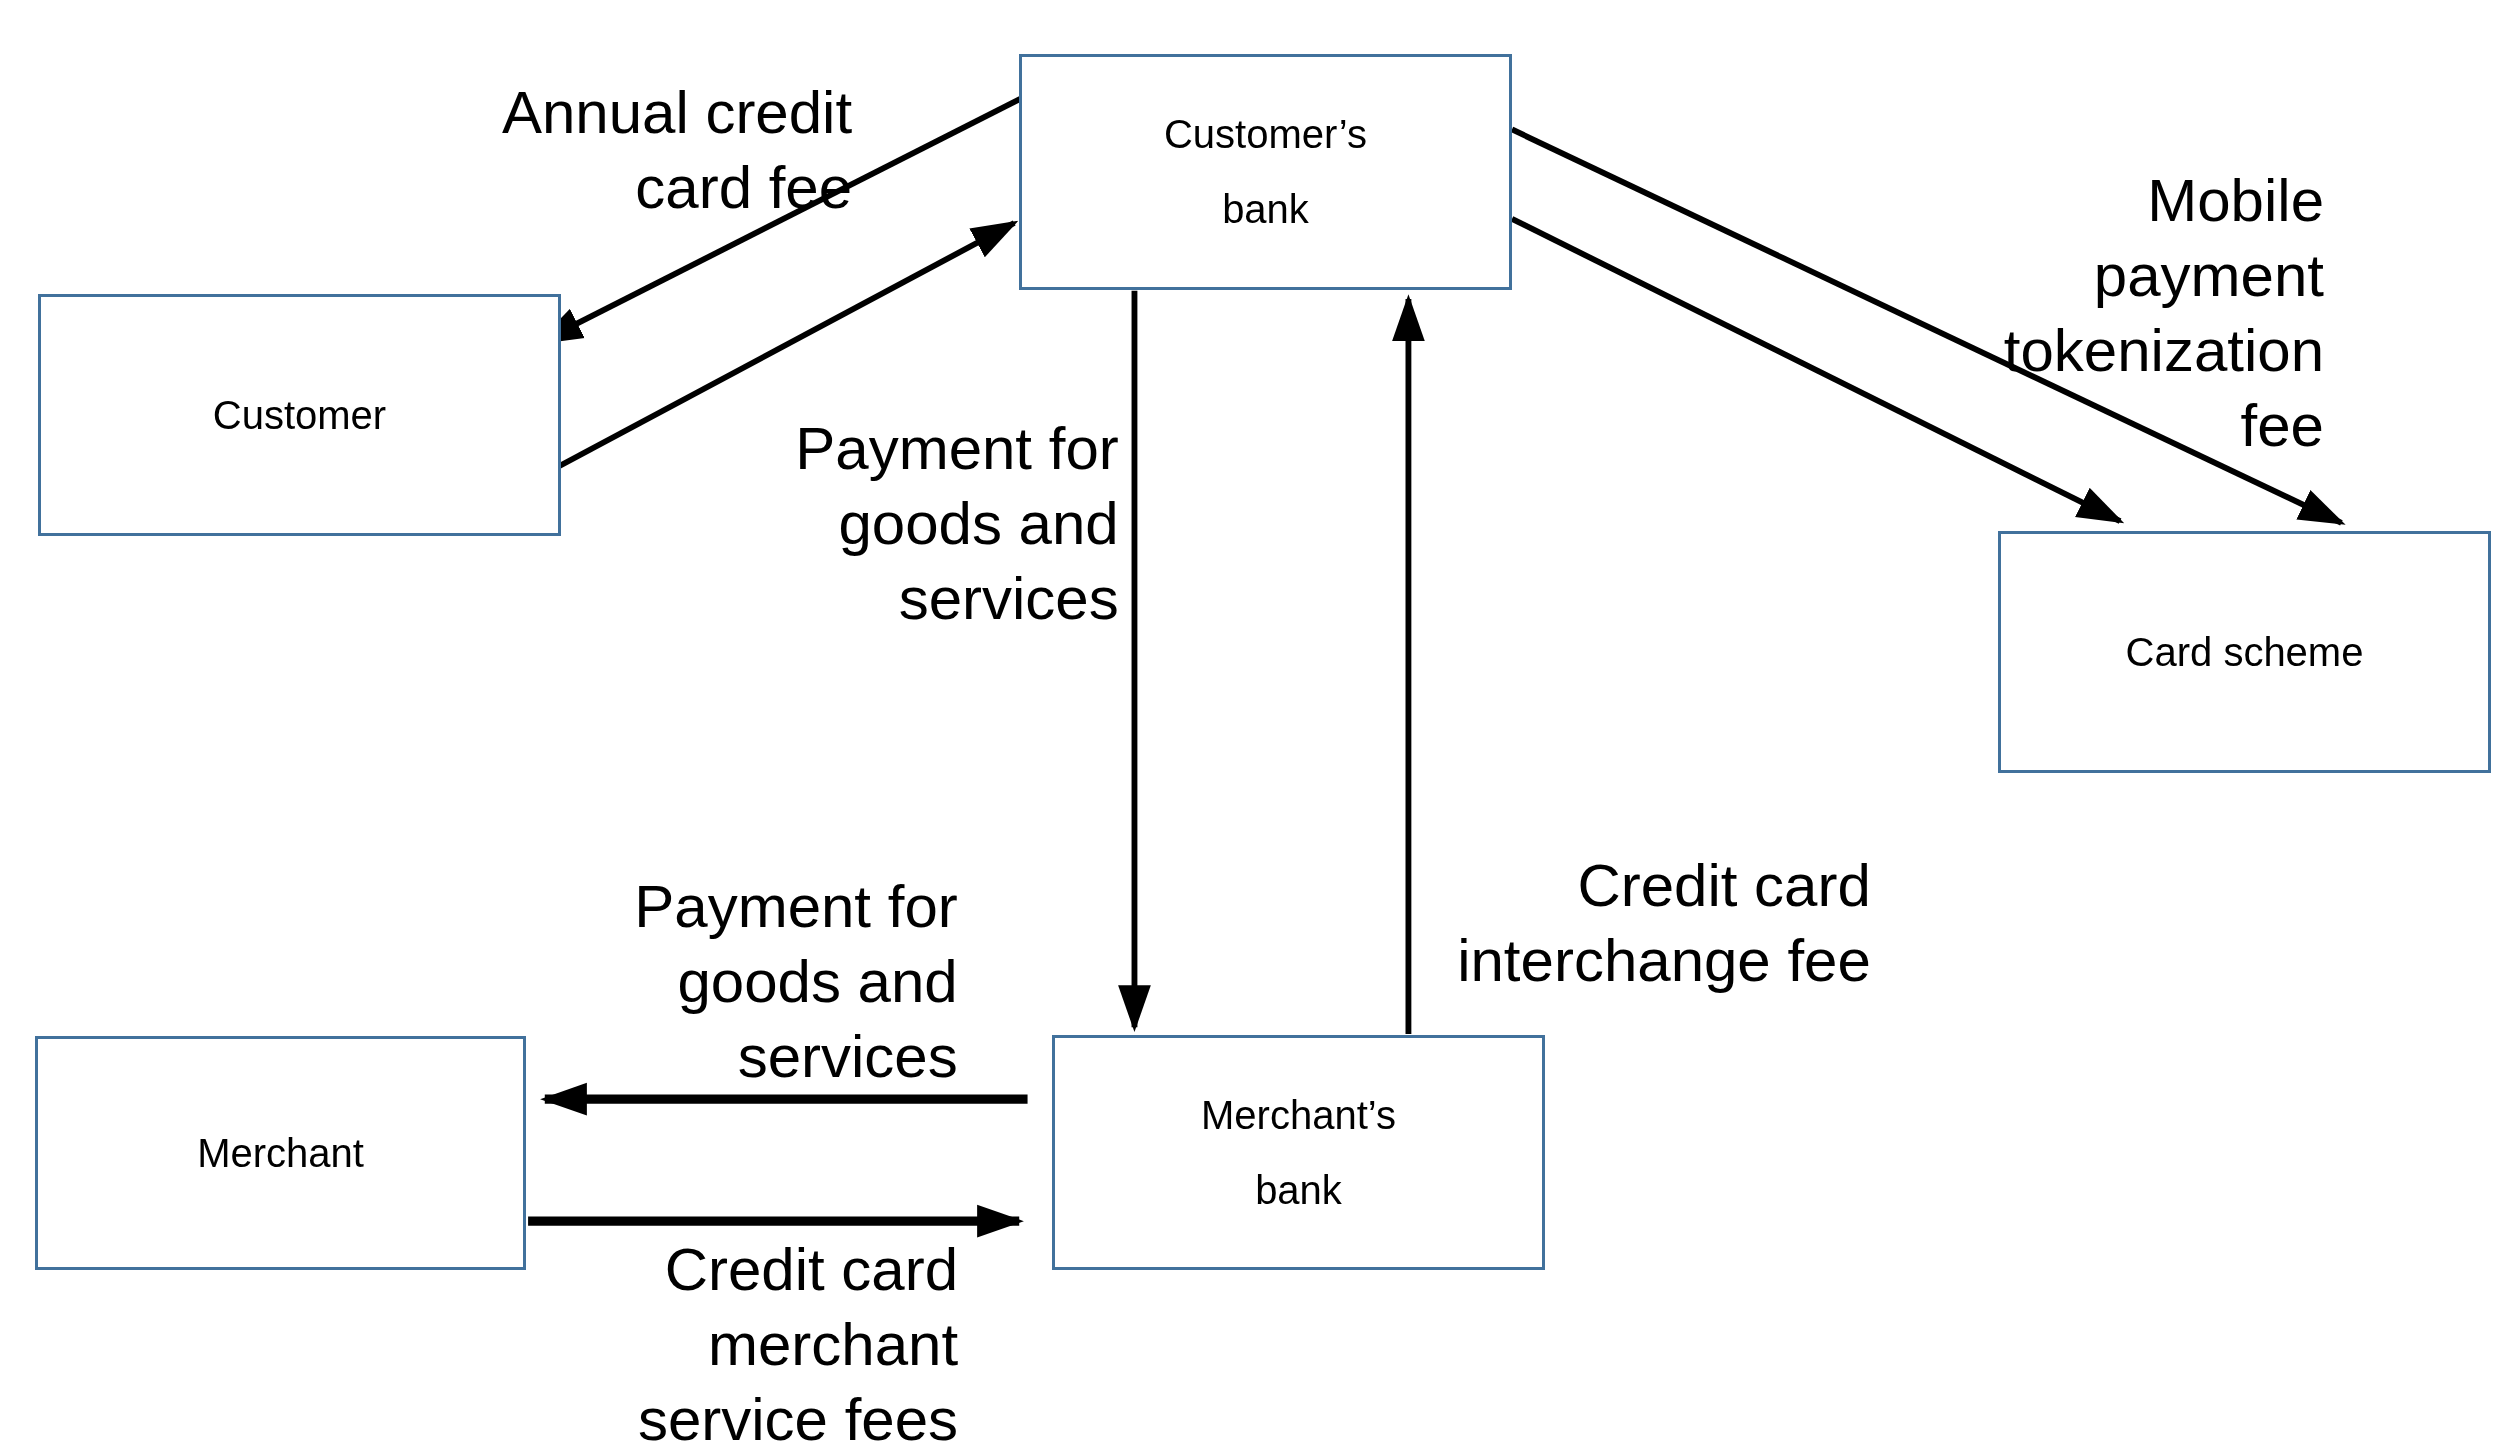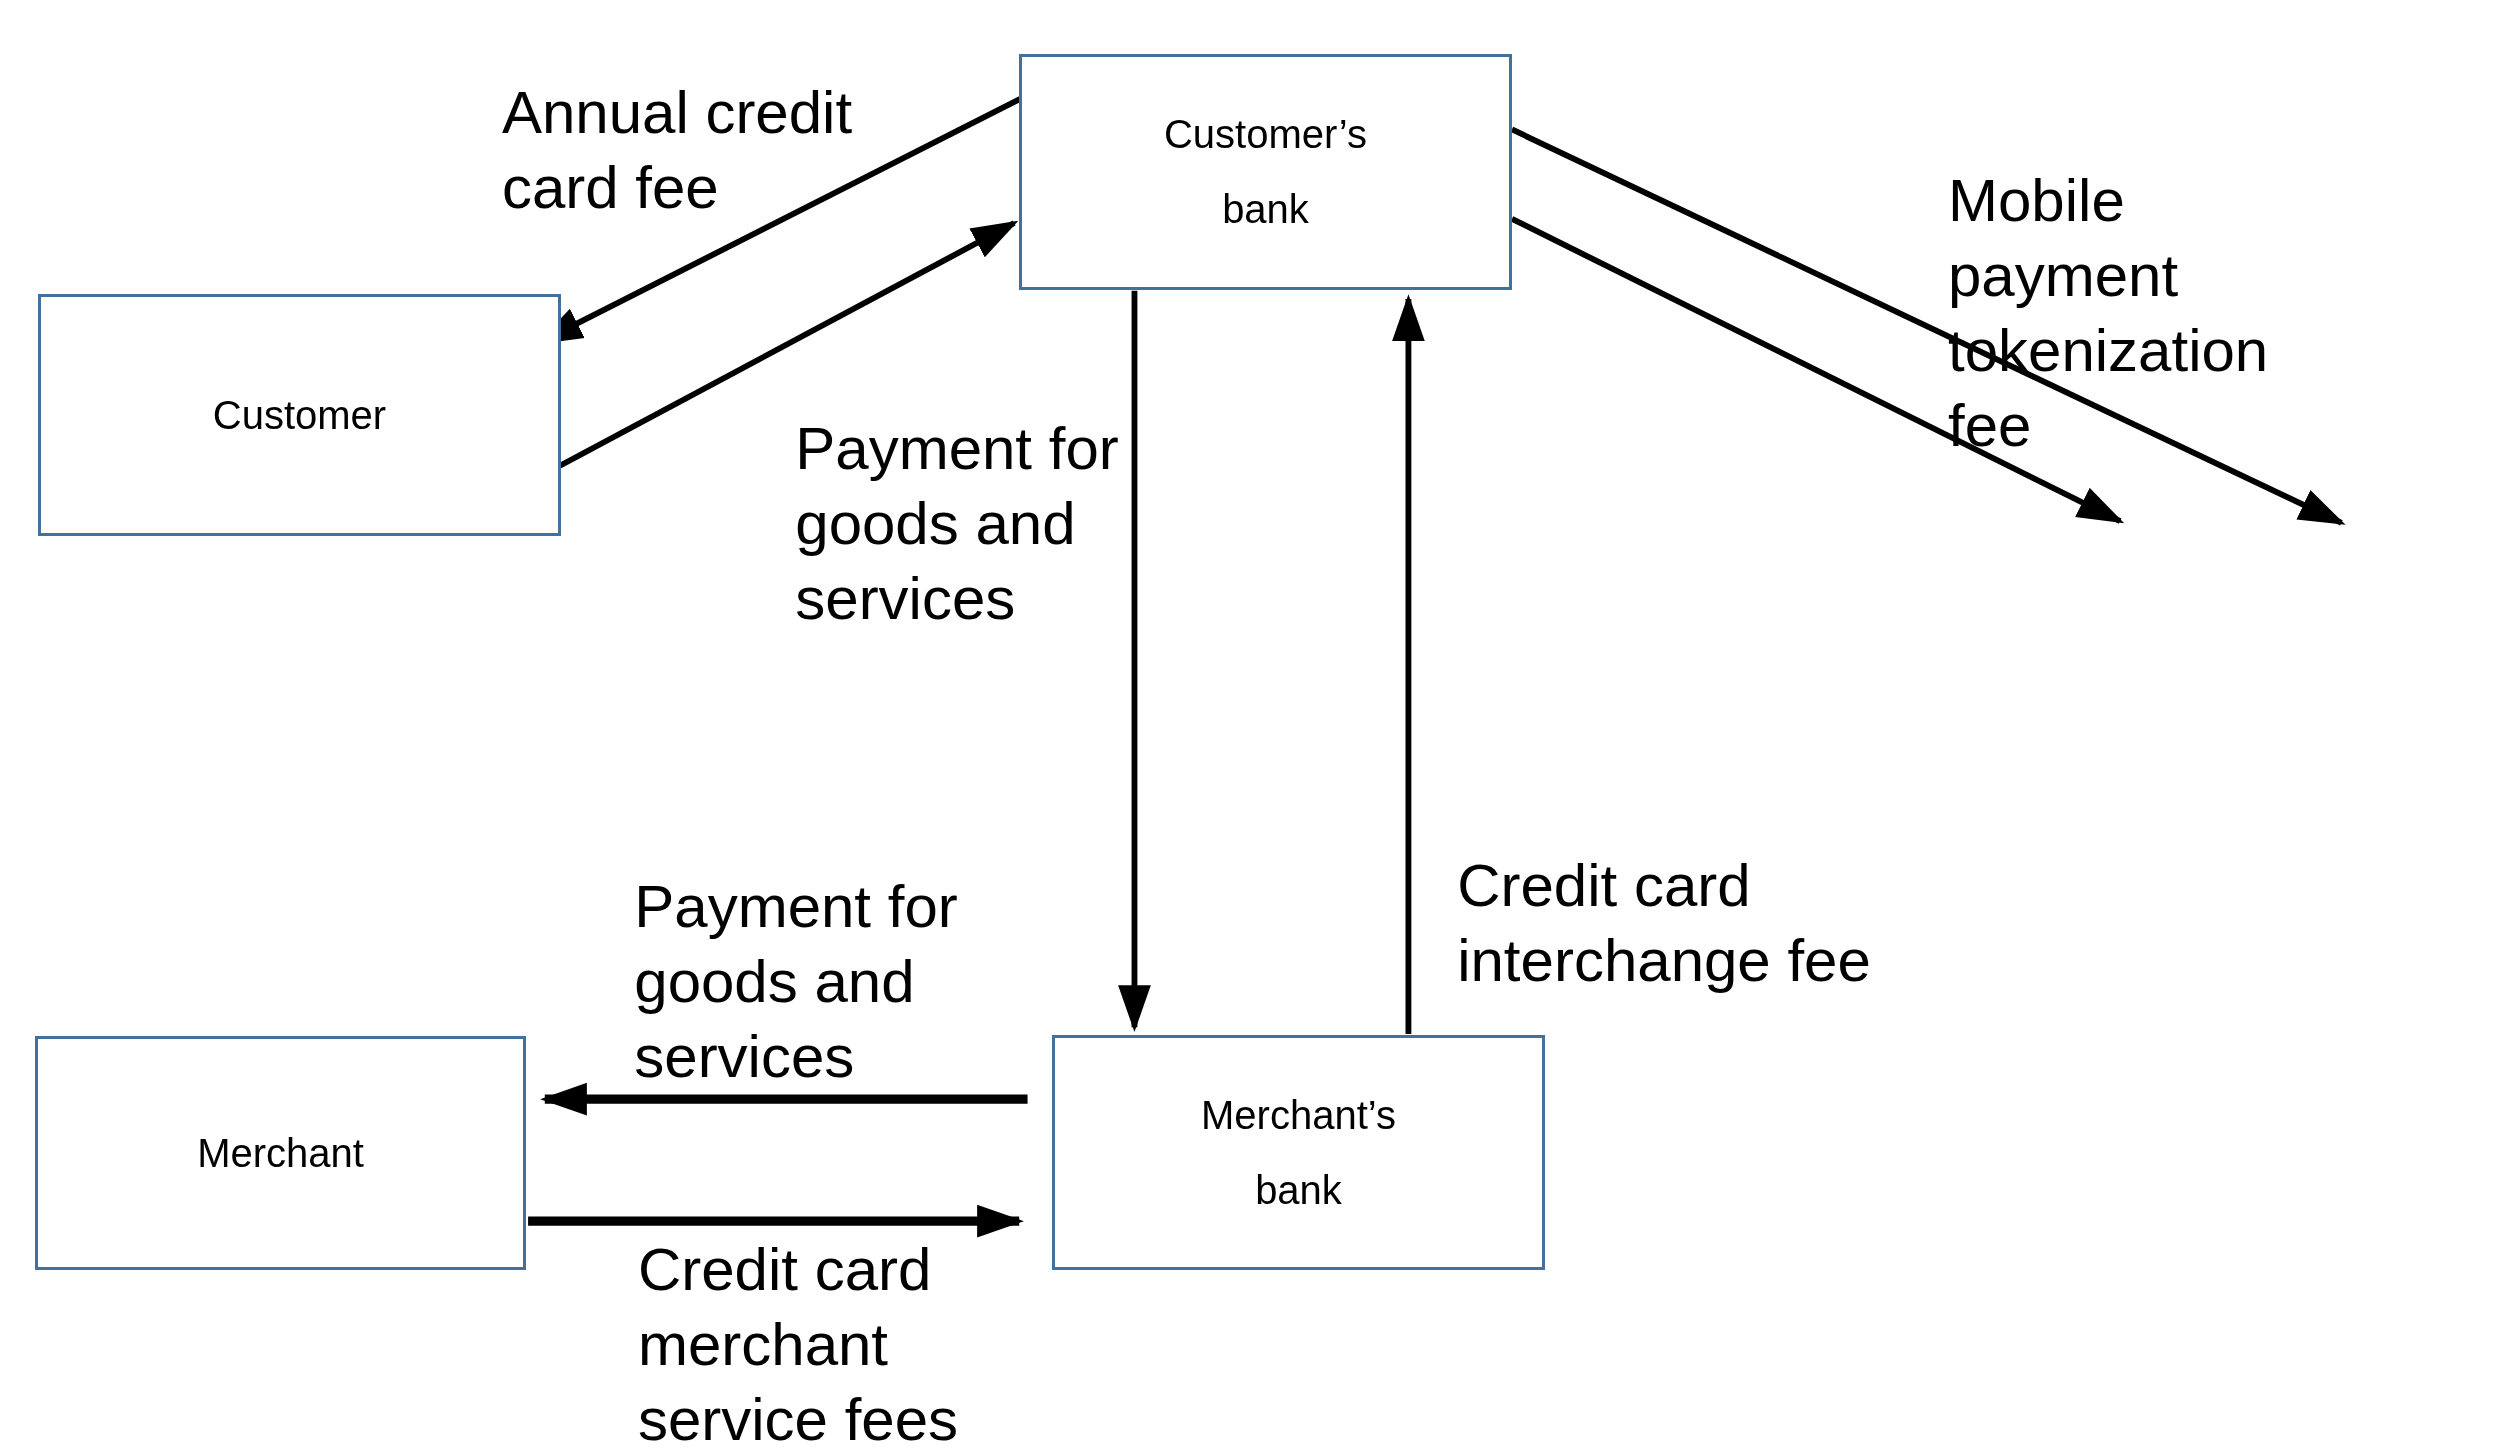--- a/index.html
+++ b/index.html
@@ -35,21 +35,21 @@
     font-size: 40px;
     line-height: 75px;
     text-align: center;
     white-space: pre-line;
   }
   .edge-label {
     position: absolute;
     transform: translateX(-50%);
     font-size: 60px;
     line-height: 75px;
-    text-align: left;
+    text-align: right;
     white-space: pre-line;
   }
   
   #node-customer        { left: 38px;   top: 294px;  width: 523px; height: 242px; }
   #node-customers-bank  { left: 1019px; top: 54px;   width: 493px; height: 236px; }
   #node-card-scheme     { left: 1998px; top: 531px;  width: 493px; height: 242px; }
   #node-merchant        { left: 35px;   top: 1036px; width: 491px; height: 234px; }
   #node-merchants-bank  { left: 1028px; top: 1035px; width: 493px; height: 235px; margin-left: 24px; }
   
   #label-annual-fee        { left: 677px;  top: 75px; }
@@ -91,20 +91,23 @@
 
   <div class="node" id="node-customer">
     <span class="node-label">Customer</span>
   </div>
 
   <div class="node" id="node-customers-bank">
     <span class="node-label">Customer’s
 bank</span>
   </div>
 
+  <div class="node" id="node-card-scheme">
+    <span class="node-label">Card scheme</span>
+  </div>
 
   <div class="node" id="node-merchant">
     <span class="node-label">Merchant</span>
   </div>
 
   <div class="node" id="node-merchants-bank">
     <span class="node-label">Merchant’s
 bank</span>
   </div>
 

